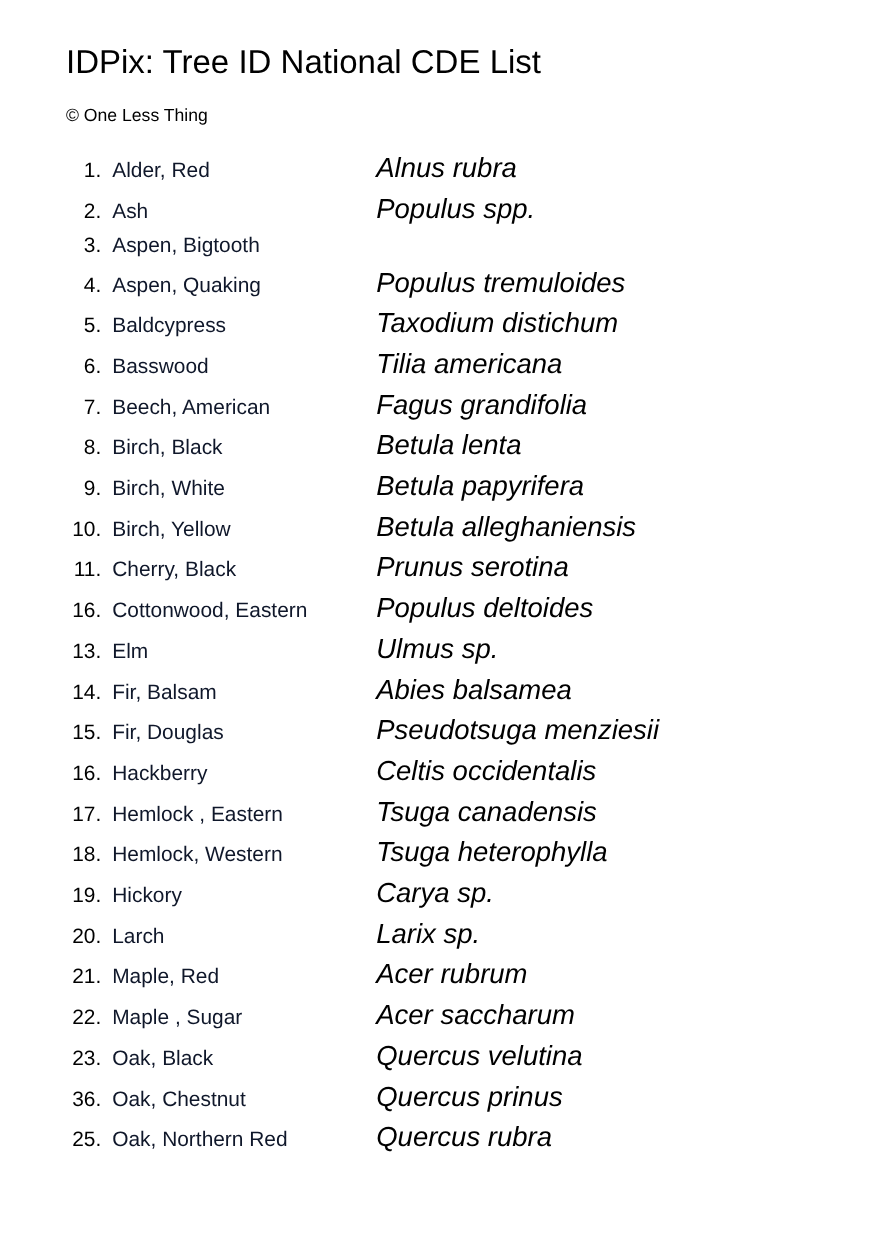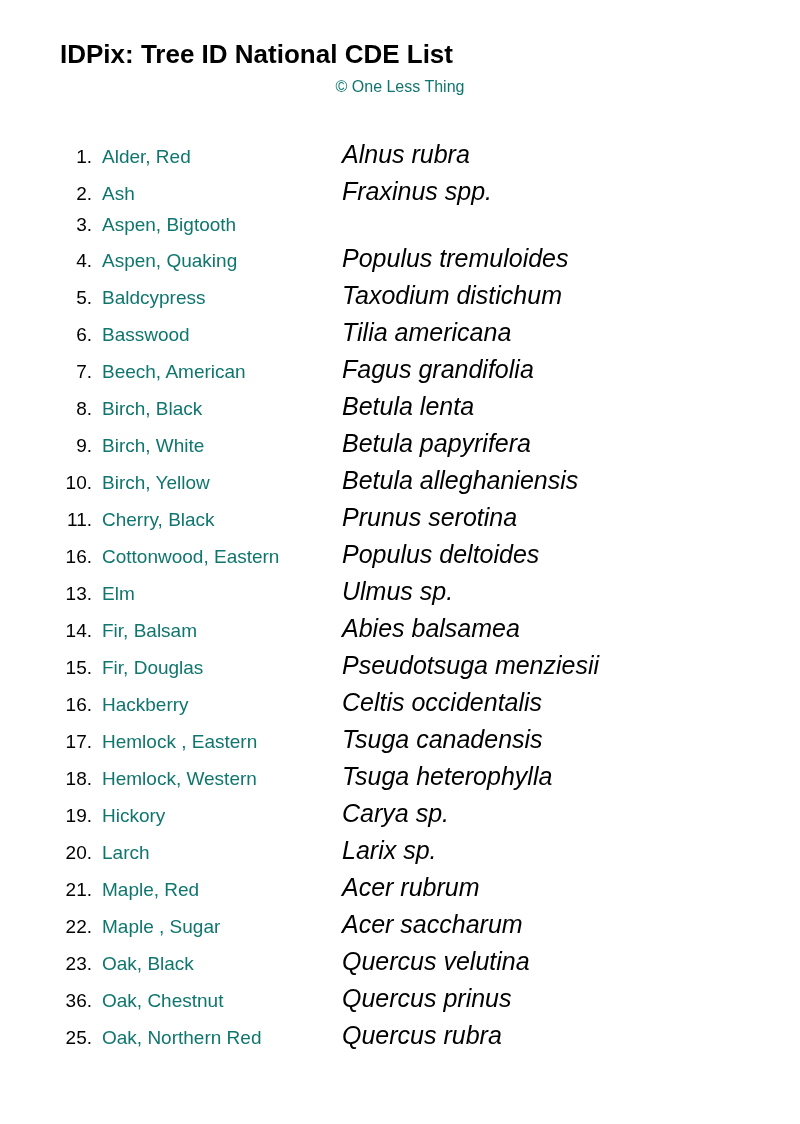--- a/index.html
+++ b/index.html
@@ -10,32 +10,32 @@
 
     body {
       background: #ffffff;
       font-family: Arial, Helvetica, sans-serif;
       width: 800px;
       min-height: 1124px;
       padding: 40px 60px 40px 60px;
     }
 
     .page-title {
-      font-size: 26px;
-      font-weight: 700;
-      color: #000000;
-      margin-bottom: 8px;
+      font-size: 30px;
+      font-weight: 400;
+      color: #000000;
+      margin-bottom: 22px;
       line-height: 1.15;
     }
 
     .page-subtitle {
       font-size: 16px;
-      color: #0f766e;
-      text-align: center;
-      margin-bottom: 40px;
+      color: #000000;
+      text-align: left;
+      margin-bottom: 20px;
     }
 
     .tree-list {
       list-style: none;
       width: 100%;
     }
 
     .tree-list li {
       display: flex;
       flex-direction: row;
@@ -50,21 +50,21 @@
       text-align: right;
       padding-right: 10px;
       font-size: 19px;
       color: #000000;
       flex-shrink: 0;
     }
 
     .item-common {
       min-width: 230px;
       font-size: 19px;
-      color: #0f766e;
+      color: #0f172a;
       flex-shrink: 0;
     }
 
     .item-scientific {
       font-size: 25px;
       font-style: italic;
       color: #000000;
       padding-left: 10px;
     }
   </style>
@@ -76,21 +76,21 @@
 
 <ul class="tree-list" id="tree-list-container">
 <li>
       <span class="item-number">1.</span>
       <span class="item-common">Alder, Red</span>
       <span class="item-scientific">Alnus rubra</span>
     </li>
     <li>
       <span class="item-number">2.</span>
       <span class="item-common">Ash</span>
-      <span class="item-scientific">Fraxinus spp.</span>
+      <span class="item-scientific">Populus spp.</span>
     </li>
     <li>
       <span class="item-number">3.</span>
       <span class="item-common">Aspen, Bigtooth</span>
     </li>
     <li>
       <span class="item-number">4.</span>
       <span class="item-common">Aspen, Quaking</span>
       <span class="item-scientific">Populus tremuloides</span>
     </li>

